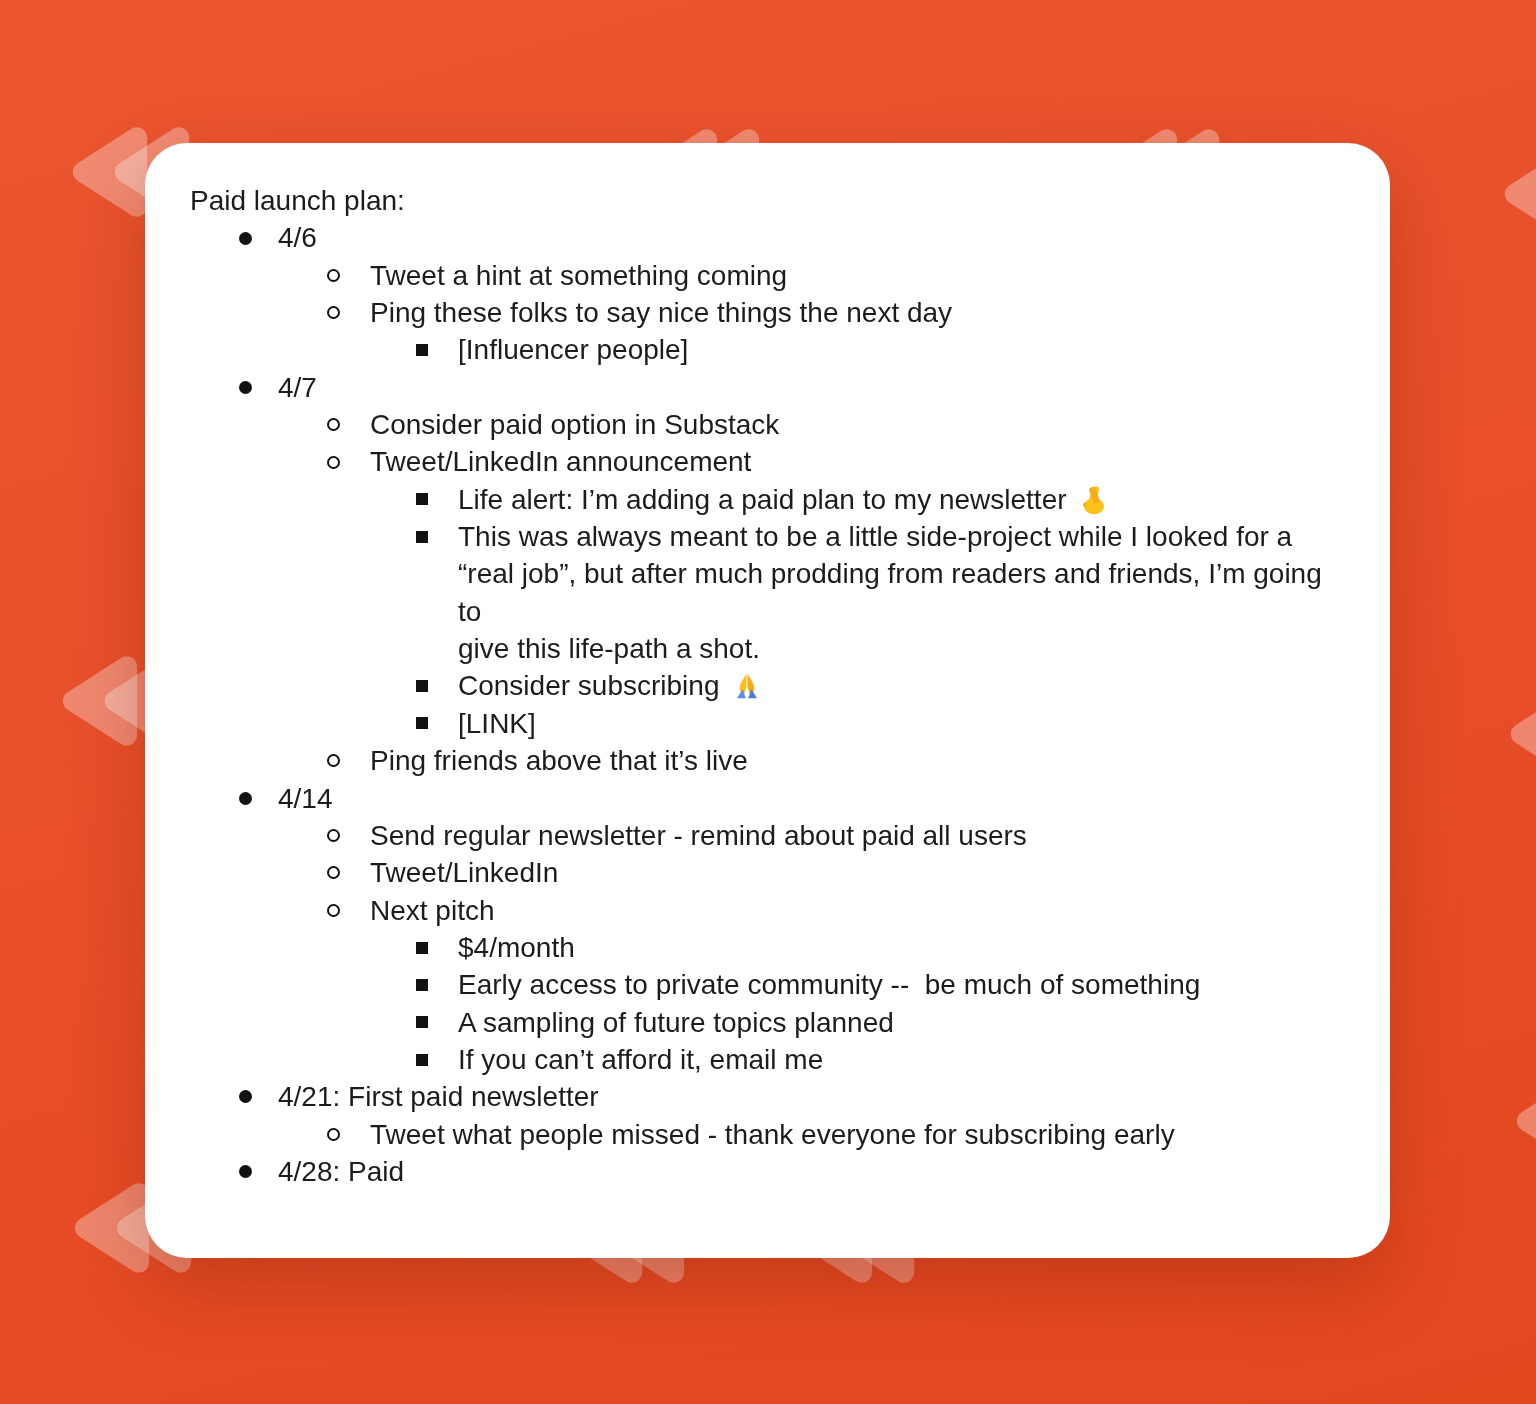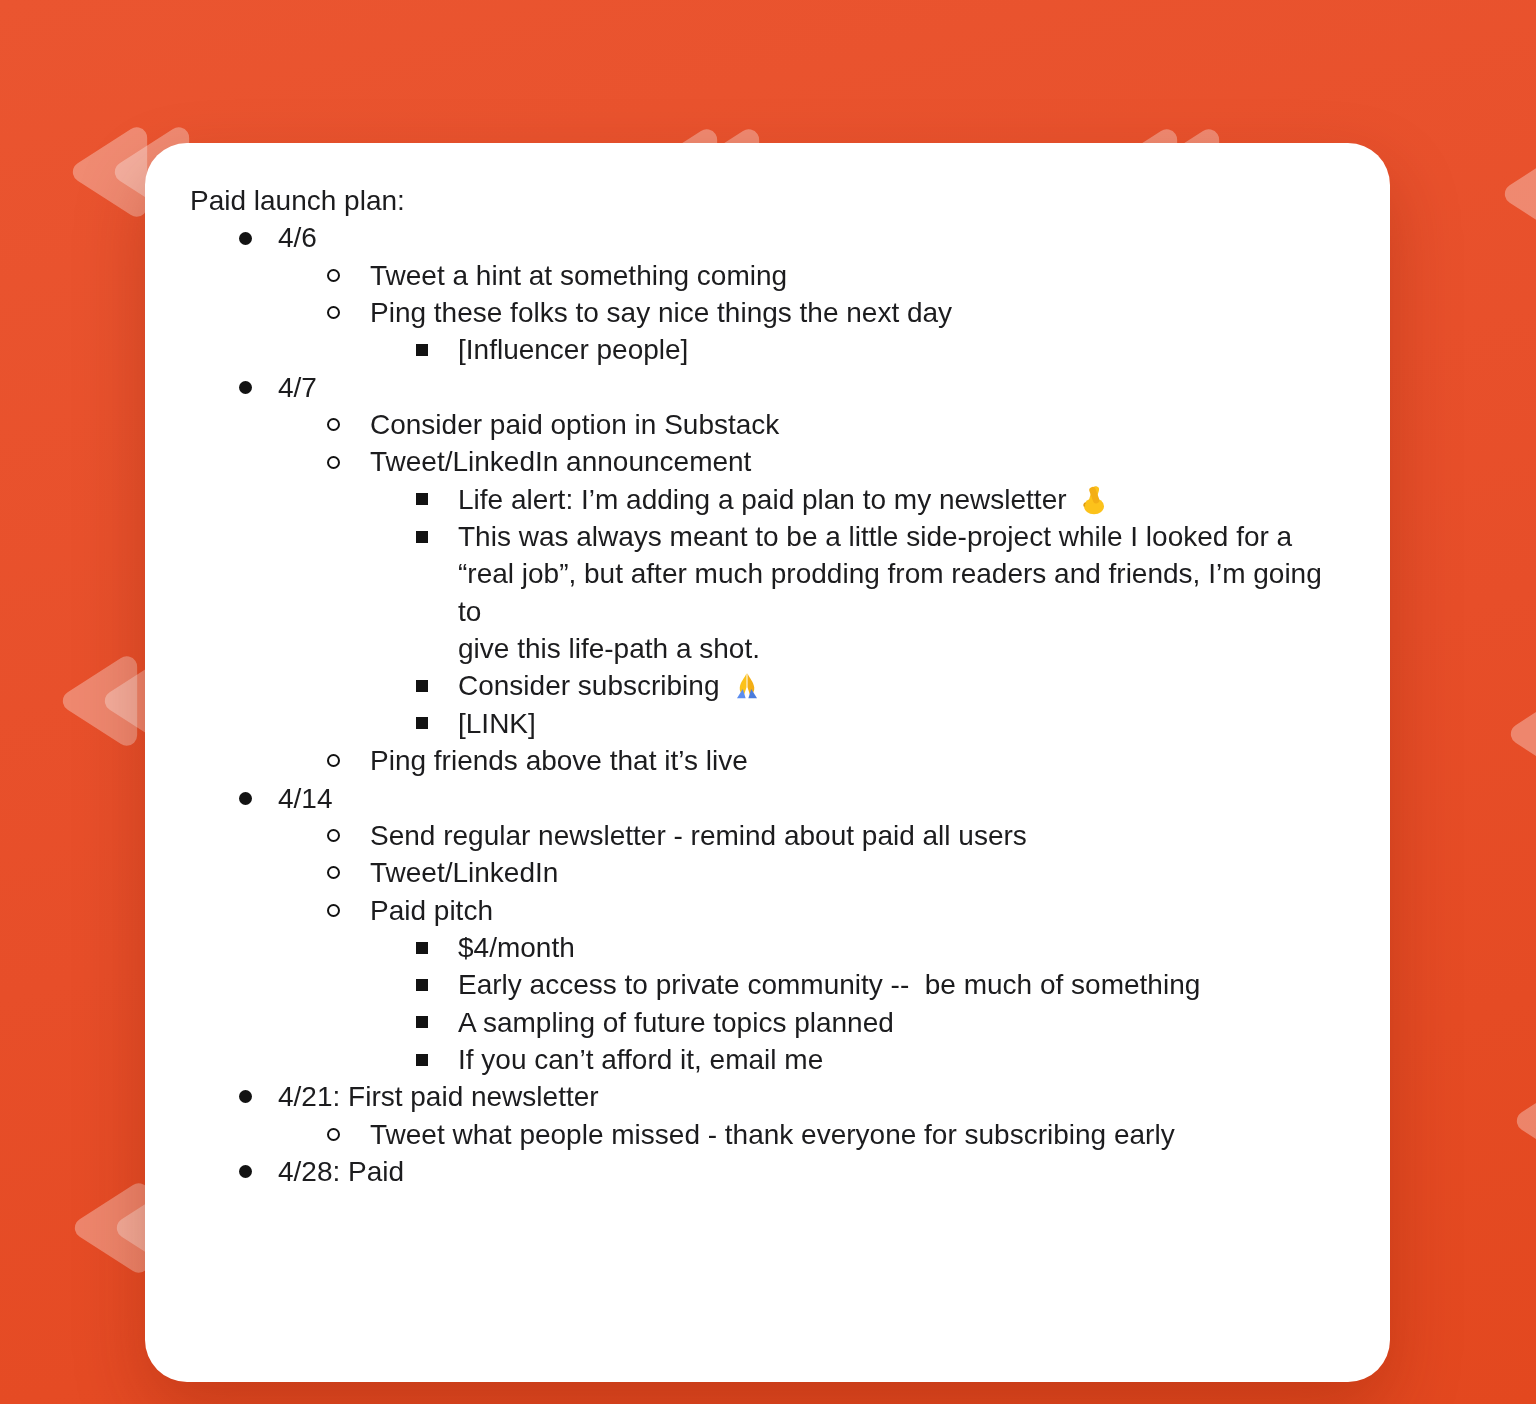--- a/index.html
+++ b/index.html
@@ -6,21 +6,21 @@
   body{
     width:1536px;height:1404px;position:relative;overflow:hidden;
     background:linear-gradient(165deg,#EA5530 0%,#E74E29 55%,#E3481F 100%);
     font-family:"Liberation Sans",sans-serif;
   }
   
   .arrow{position:absolute;opacity:.32;color:#ffffff;z-index:1}
   .arrow svg{display:block}
   
   .card{
-    position:absolute;left:145px;top:143px;width:1245px;height:1239px;
+    position:absolute;left:145px;top:143px;width:1245px;height:1115px;
     background:var(--card,#ffffff);border-radius:42px;z-index:2;
     box-shadow:0 30px 70px rgba(125,25,0,.30);
     box-sizing:border-box;padding:39px 38px 0 45px;
     color:var(--text,#1c1c1e);font-size:28px;line-height:37.35px;
   }
   .doc-title{white-space:pre-wrap}
   .item{position:relative}
   .item .text{white-space:pre-wrap}
   .l1{padding-left:88px}
   .l2{padding-left:180px}
@@ -154,21 +154,21 @@
     <path d="M12.4 1.8 C14.2 6 17.2 8.6 17.8 13.2 C18.1 15.7 16.8 18.5 14.6 19.8 L12.4 13 Z" fill="#F3AE15"></path>
     <path d="M4.0 21.8 L8.6 14.4 L10.9 21.8 Z" fill="#5B8DEF"></path>
     <path d="M20.0 21.8 L15.4 14.4 L13.1 21.8 Z" fill="#4A7BDC"></path>
   </svg>
 </div>
         <div class="item l3"><span class="bullet b3"></span><span class="text">[LINK]</span></div>
         <div class="item l2"><span class="bullet b2"></span><span class="text">Ping friends above that it’s live</span></div>
         <div class="item l1"><span class="bullet b1"></span><span class="text">4/14</span></div>
         <div class="item l2"><span class="bullet b2"></span><span class="text">Send regular newsletter - remind about paid all users</span></div>
         <div class="item l2"><span class="bullet b2"></span><span class="text">Tweet/LinkedIn</span></div>
-        <div class="item l2"><span class="bullet b2"></span><span class="text">Paid pitch</span></div>
+        <div class="item l2"><span class="bullet b2"></span><span class="text">Next pitch</span></div>
         <div class="item l3"><span class="bullet b3"></span><span class="text">$4/month</span></div>
         <div class="item l3"><span class="bullet b3"></span><span class="text">Early access to private community --  be much of something</span></div>
         <div class="item l3"><span class="bullet b3"></span><span class="text">A sampling of future topics planned</span></div>
         <div class="item l3"><span class="bullet b3"></span><span class="text">If you can’t afford it, email me</span></div>
         <div class="item l1"><span class="bullet b1"></span><span class="text">4/21: First paid newsletter</span></div>
         <div class="item l2"><span class="bullet b2"></span><span class="text">Tweet what people missed - thank everyone for subscribing early</span></div>
         <div class="item l1"><span class="bullet b1"></span><span class="text">4/28: Paid</span></div>
       </div>
   </div>
 

